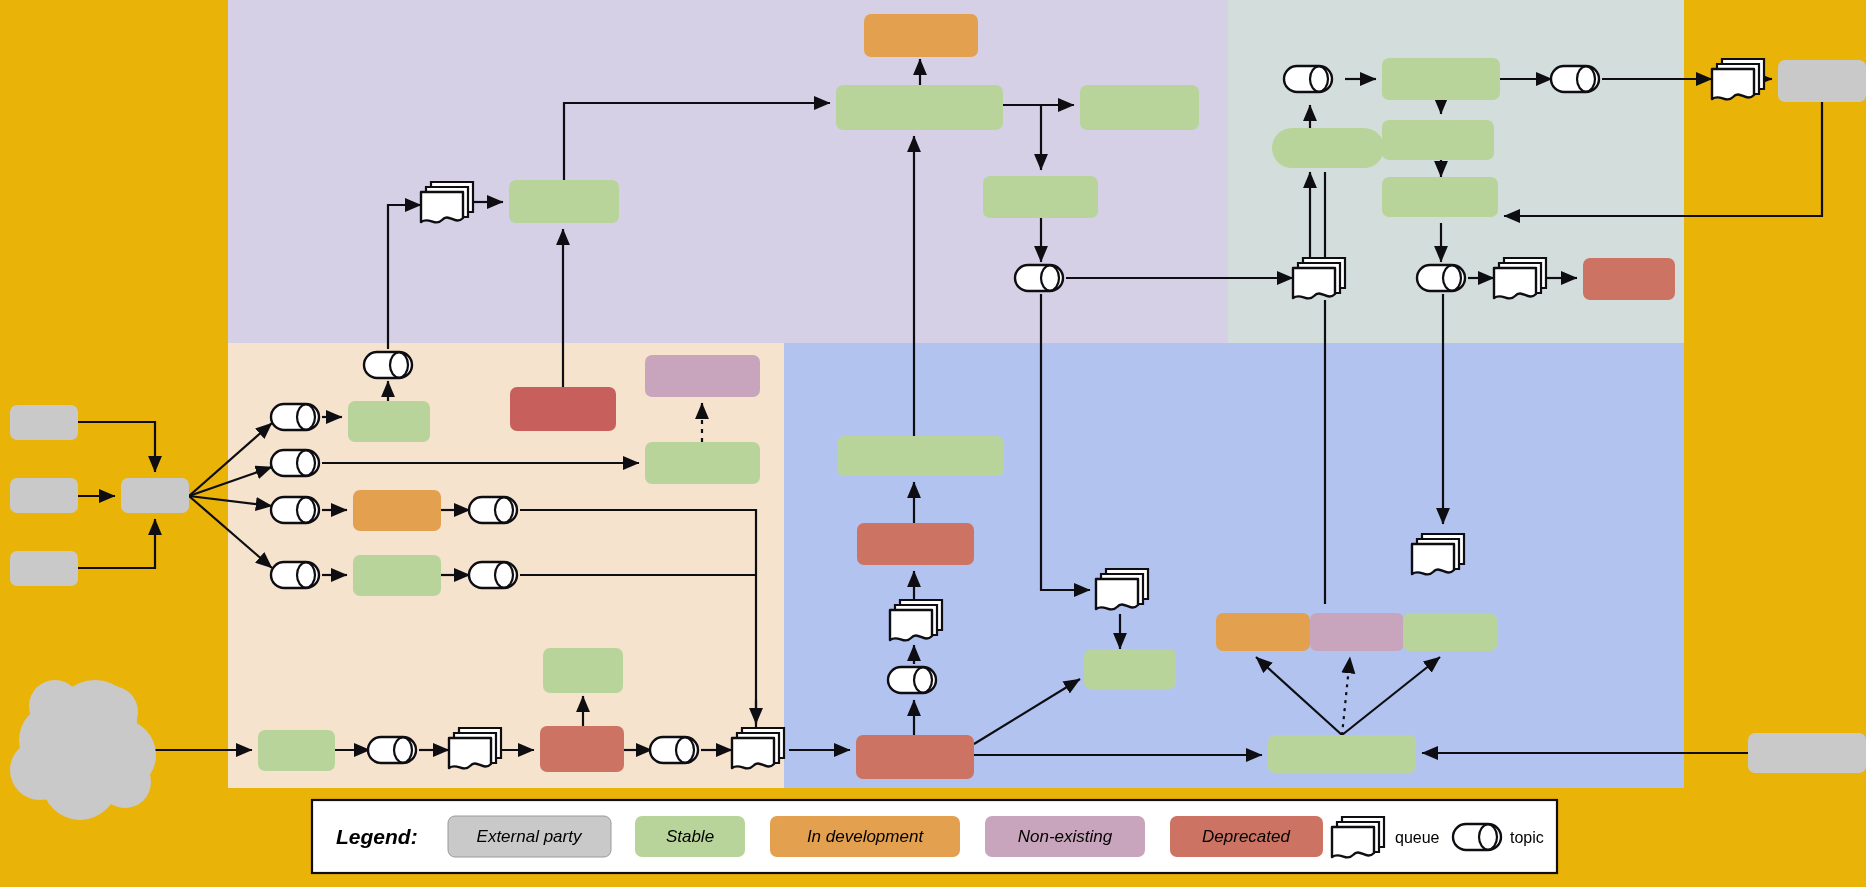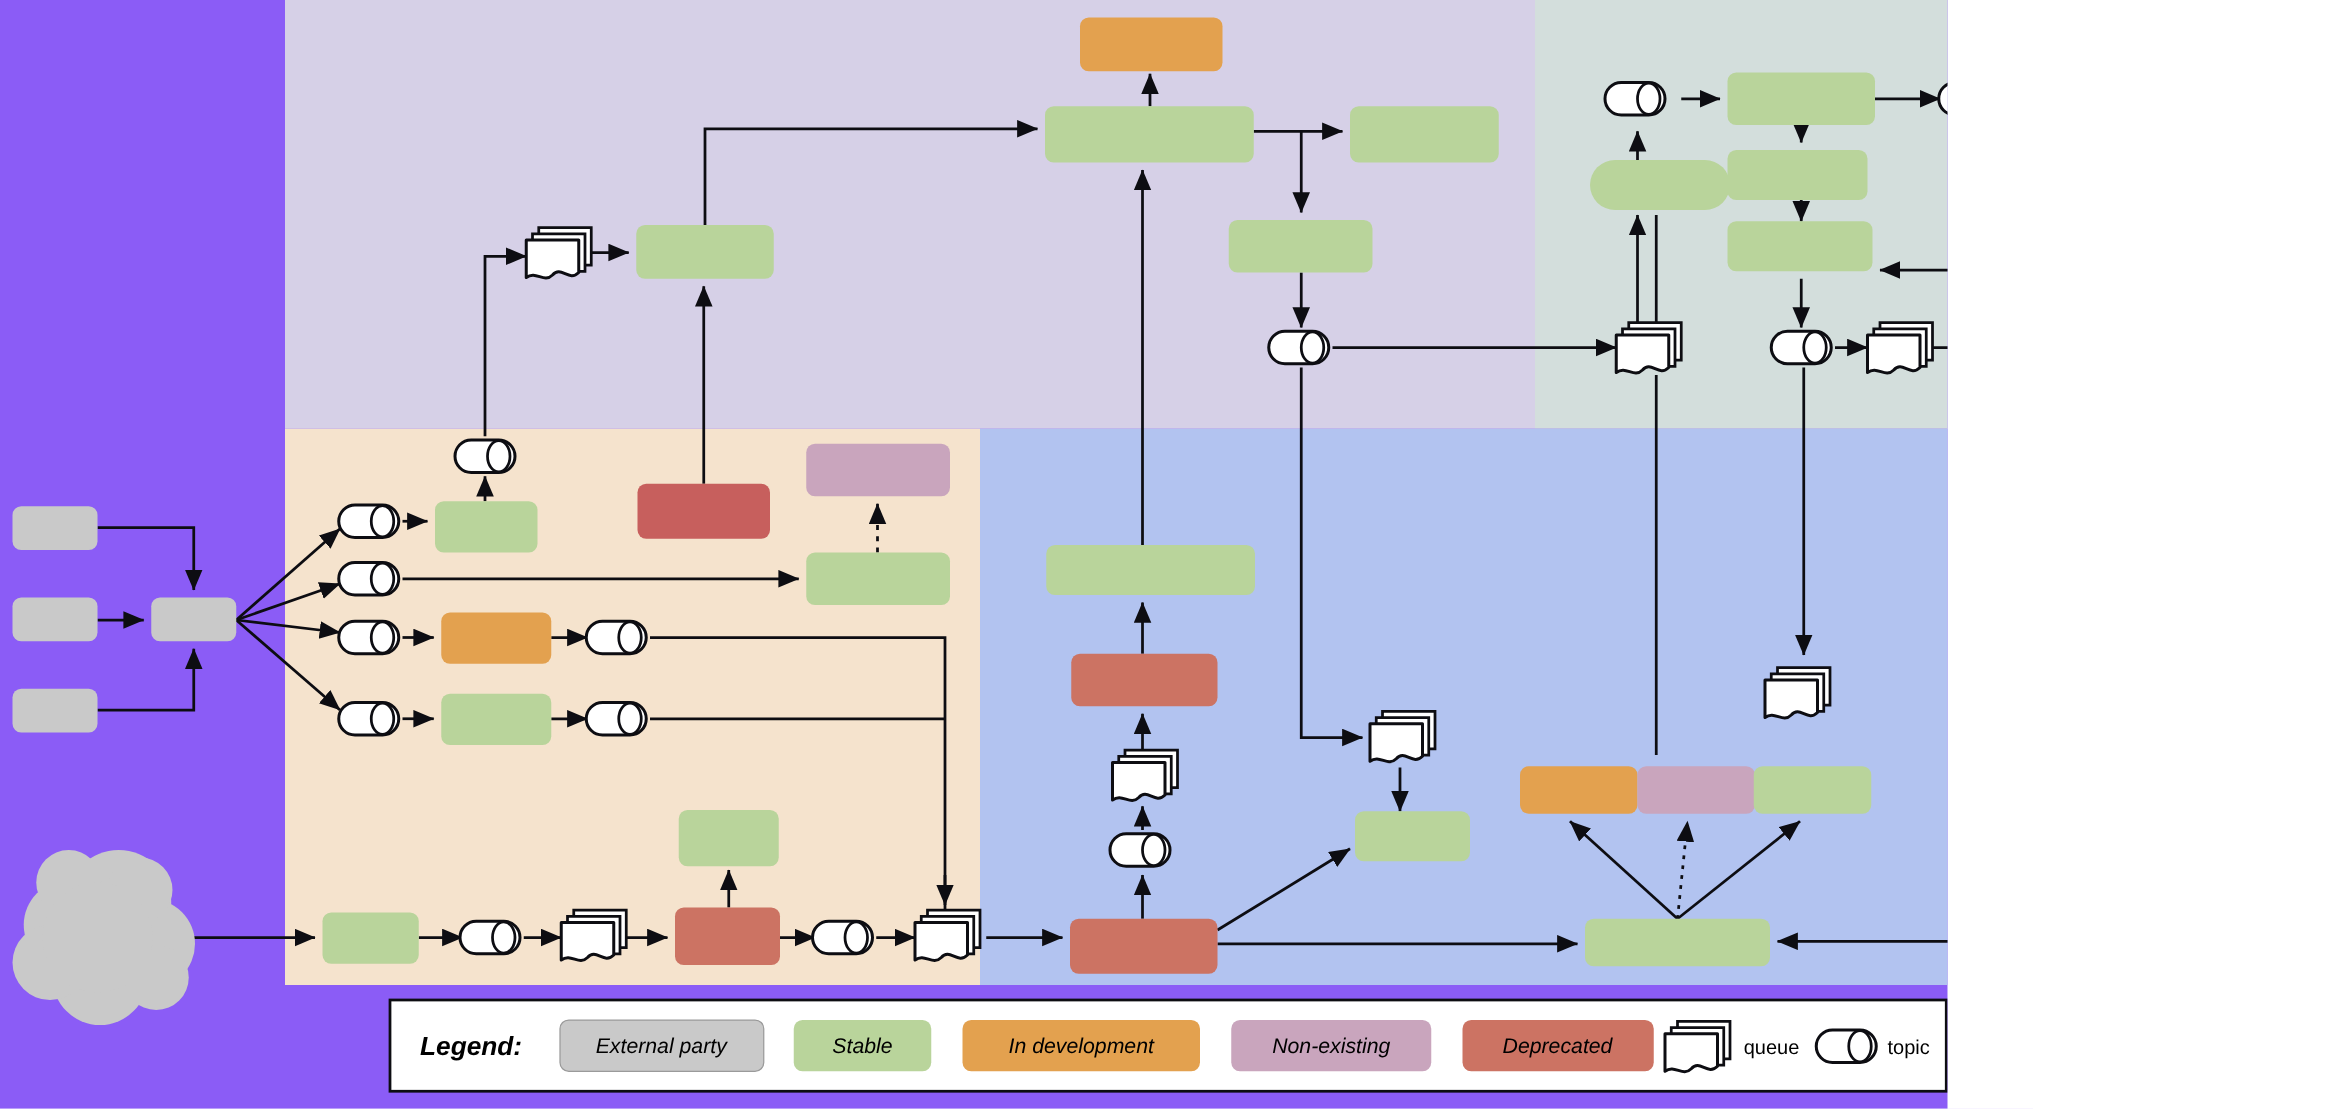--- a/index.html
+++ b/index.html
@@ -4,23 +4,23 @@
 <title>Architecture Diagram</title>
 <style>
   html, body {
     margin: 0;
     padding: 0;
     background: #ffffff;
     font-family: "Liberation Sans", sans-serif;
   }
   #stage {
     position: relative;
-    width: 1558px;
+    width: 1866px;
     height: 887px;
-    background: #8b5cf6;
+    background: #eab308;
     overflow: hidden;
   }
   svg#diagram {
     position: absolute;
     top: 0;
     left: 0;
     width: 1866px;
     height: 887px;
     display: block;
   }

